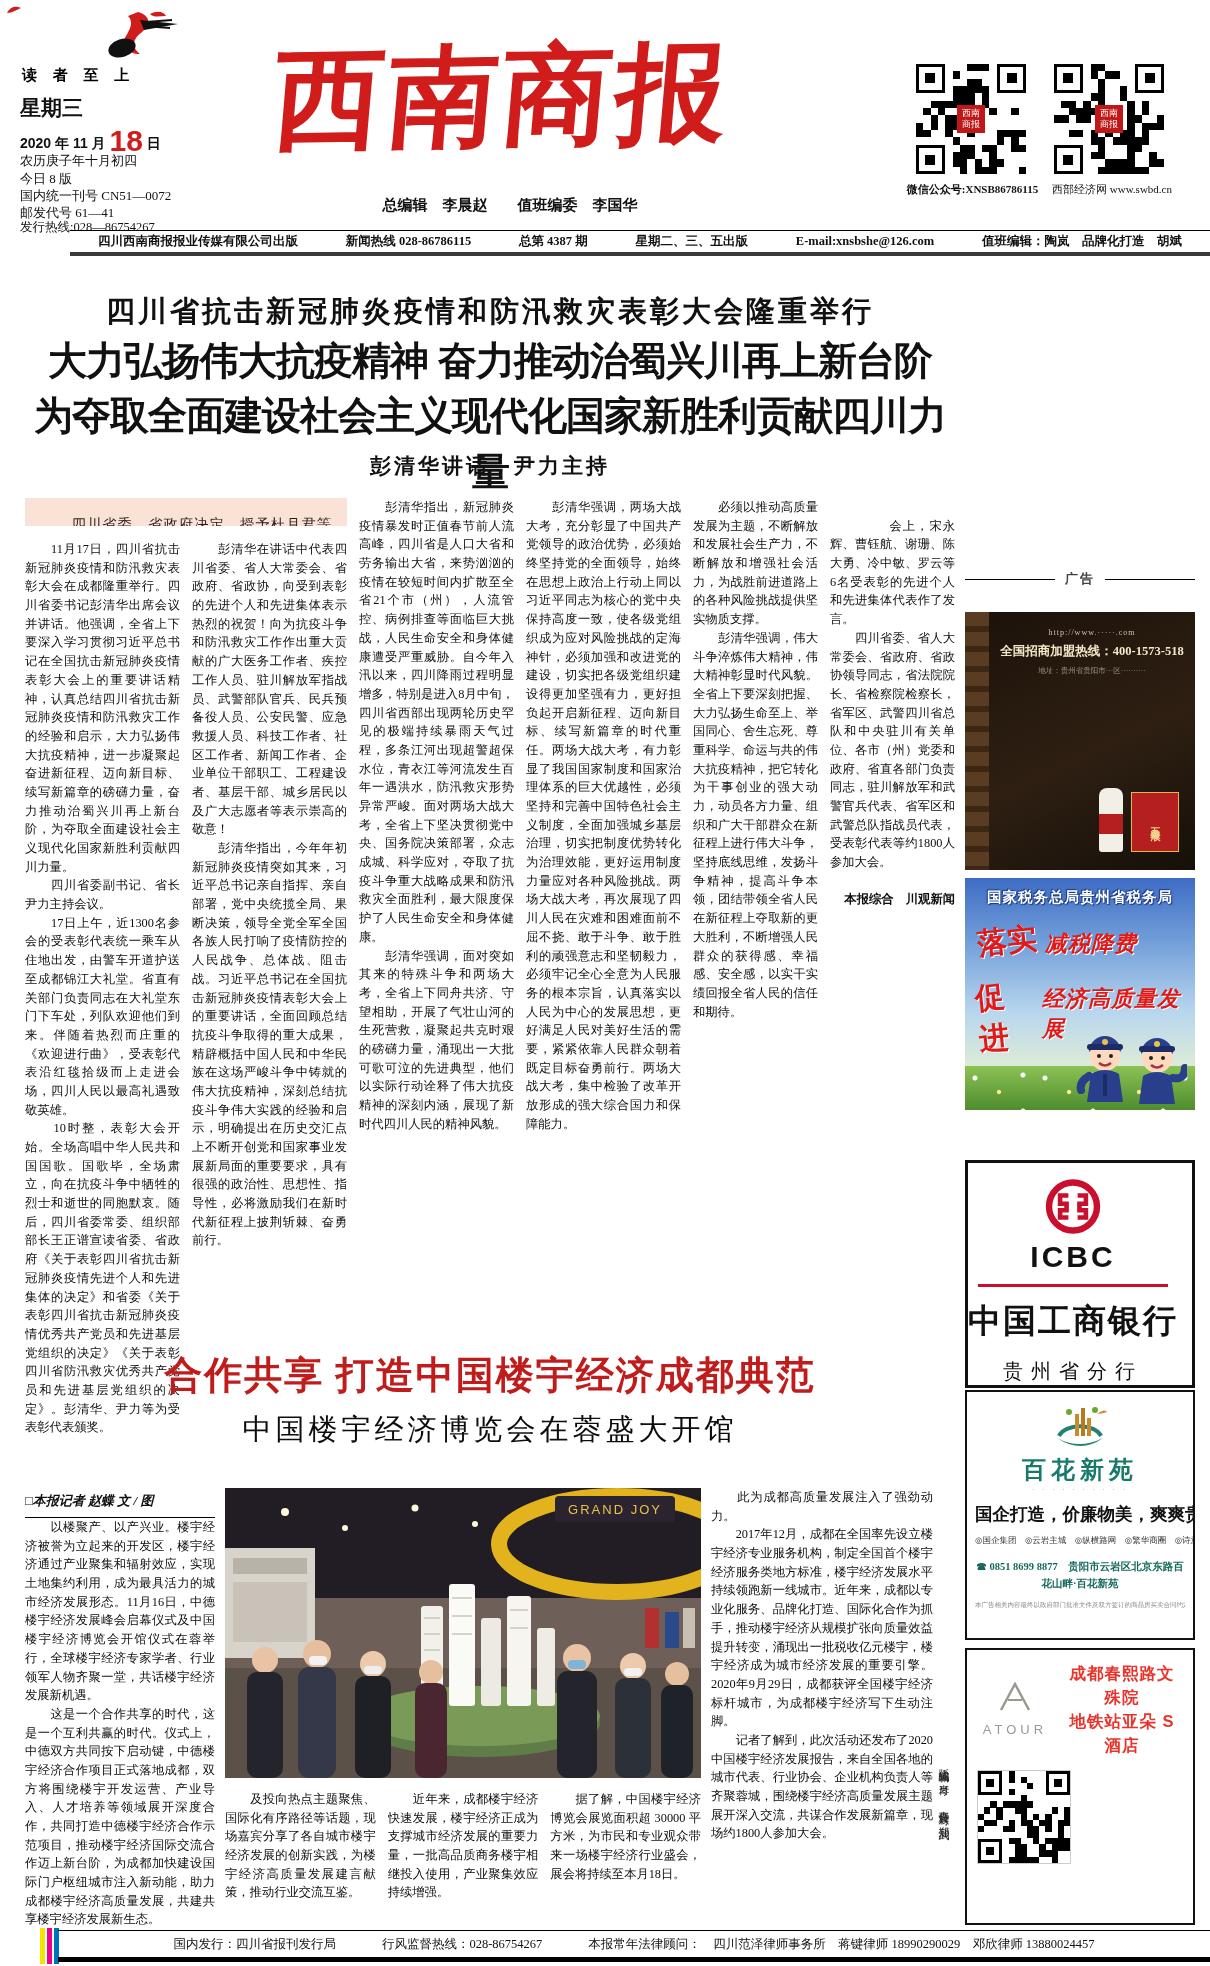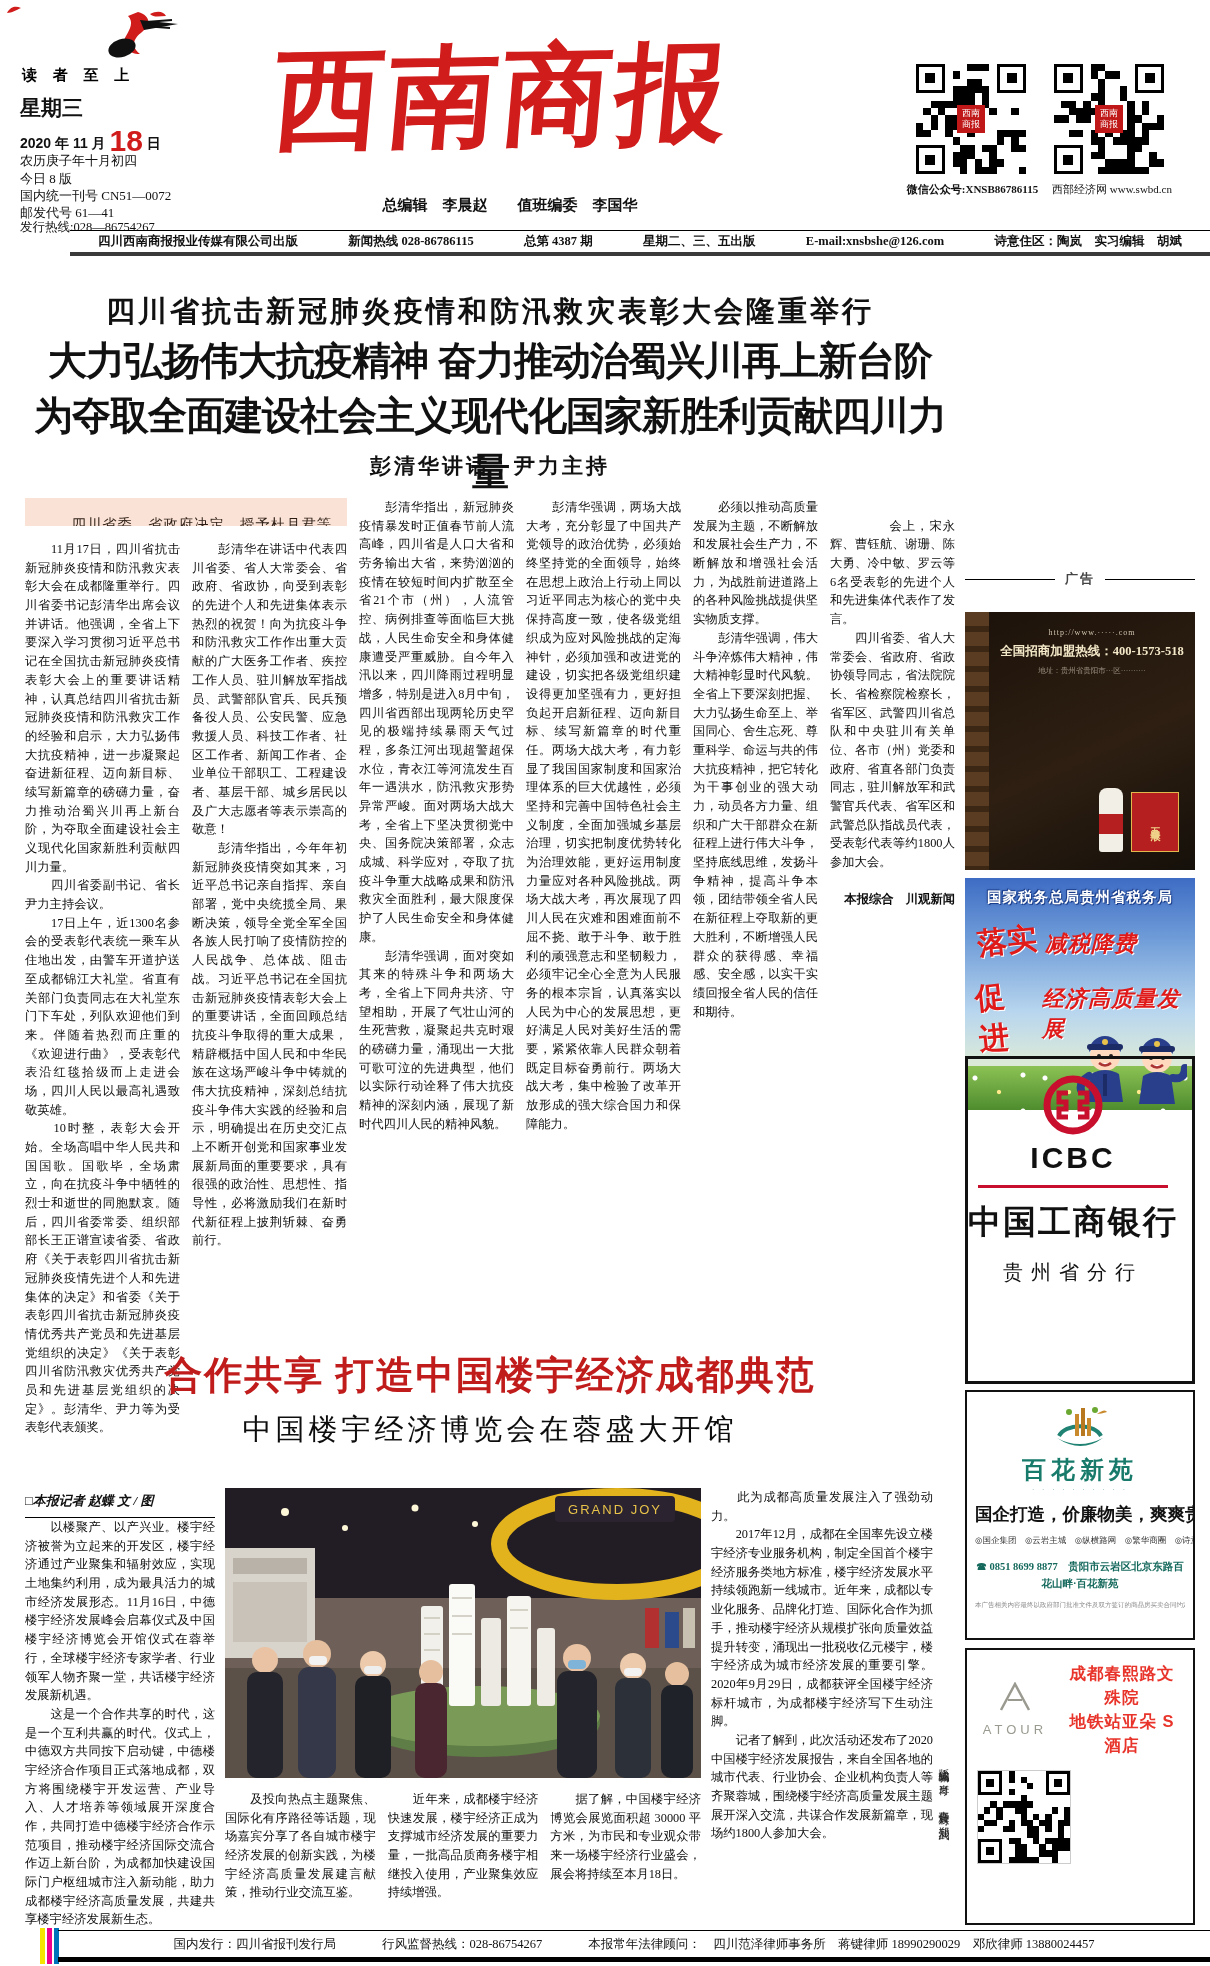--- a/index.html
+++ b/index.html
@@ -110,21 +110,21 @@
   #tax-grass{position:absolute;left:0;bottom:0;width:100%;height:44px;
      background:linear-gradient(180deg,#8cc254,#4e8c2e),radial-gradient(circle 3px at 12px 10px,#fff 2px,transparent 3px);
      background-blend-mode:normal;}
   #tax-grass .flowers{position:absolute;left:0;top:0;width:100%;height:100%;
      background-image:radial-gradient(circle 2.5px at 10px 12px,#fff 2px,rgba(0,0,0,0) 3px),
                       radial-gradient(circle 2px at 34px 26px,#ffe98a 1.6px,rgba(0,0,0,0) 2.6px),
                       radial-gradient(circle 2.5px at 58px 9px,#fff 2px,rgba(0,0,0,0) 3px);
      background-size:70px 36px;}
   #tax-officers{position:absolute;right:8px;bottom:4px;}
 
-  #ad-icbc{left:965px;top:1056px;width:230px;height:328px;border:3px solid #111;box-sizing:border-box;
+  #ad-icbc{left:965px;top:1160px;width:230px;height:228px;border:3px solid #111;box-sizing:border-box;
            display:flex;flex-direction:column;align-items:center;padding:14px 24px 0 10px;}
   #icbc-letters{font-size:30px;font-weight:800;letter-spacing:3px;margin-top:4px;
                 font-family:"Liberation Sans","DejaVu Sans",sans-serif;}
   #icbc-rule{width:100%;border-top:3.5px solid #c8102e;margin:10px 0 12px 0;}
   #icbc-name{font-size:33px;font-weight:900;letter-spacing:2px;white-space:nowrap;}
   #icbc-branch{font-size:20px;letter-spacing:8px;margin-top:14px;}
 
   #ad-bh{left:965px;top:1390px;width:230px;height:250px;border:2.5px solid #111;box-sizing:border-box;
          text-align:center;padding:10px 8px 0 8px;overflow:hidden;}
   #bh-name{font-size:24px;color:#177a6a;letter-spacing:5px;font-weight:bold;margin-top:2px;}
@@ -341,21 +341,21 @@
     </div>
   <div id="qr1cap" class="abs">微信公众号:XNSB86786115</div>
   <div id="qr2cap" class="abs">西部经济网 www.swbd.cn</div>
 
   <div id="infobar" class="abs">
     <span>四川西南商报报业传媒有限公司出版</span>
     <span>新闻热线 028-86786115</span>
     <span>总第 4387 期</span>
     <span>星期二、三、五出版</span>
     <span>E-mail:xnsbshe@126.com</span>
-    <span>诗意住区：陶岚　实习编辑　胡斌</span>
+    <span>值班编辑：陶岚　品牌化打造　胡斌</span>
   </div>
 
   <div id="kicker" class="abs">四川省抗击新冠肺炎疫情和防汛救灾表彰大会隆重举行</div>
   <div id="headlines" class="abs sans">
     <div>大力弘扬伟大抗疫精神  奋力推动治蜀兴川再上新台阶</div>
     <div>为夺取全面建设社会主义现代化国家新胜利贡献四川力量</div>
   </div>
   <div id="lead-byline" class="abs sans">彭清华讲话　尹力主持</div>
 
   <div id="article1" class="abs">

